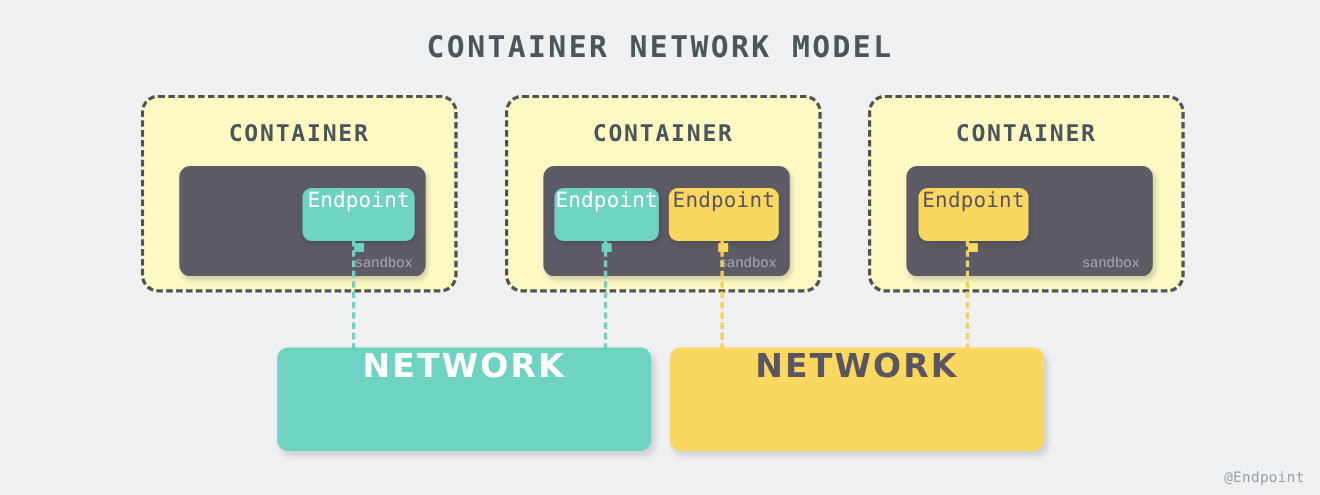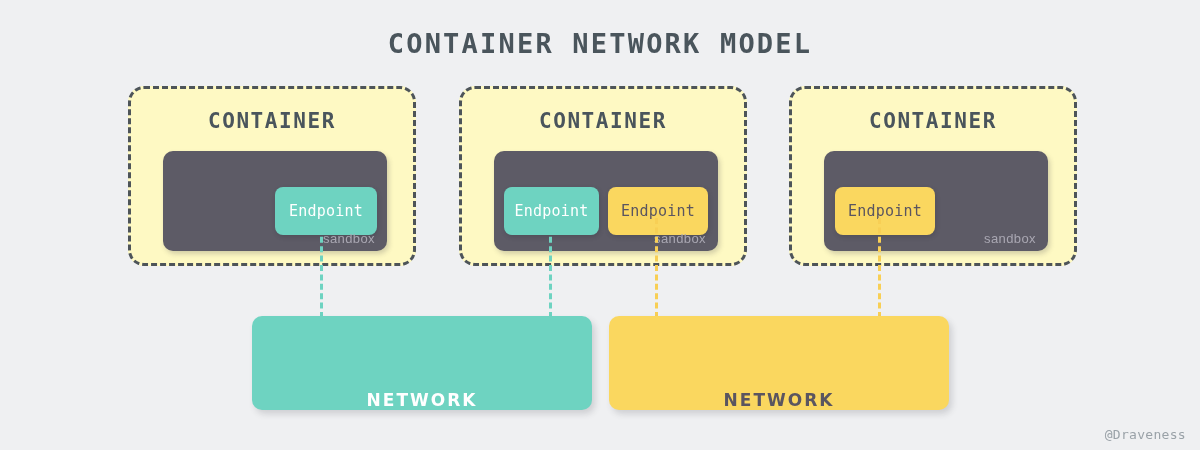--- a/index.html
+++ b/index.html
@@ -79,28 +79,27 @@
     font-size: 13px;
     color: #a9a7b2;
     letter-spacing: 0.4px;
     white-space: nowrap;
   }
 
   
   .endpoint {
     position: absolute;
     box-sizing: border-box;
-    top: 36px;
+    top: 20px;
     height: 48px;
     border-radius: 8px;
     display: flex;
-    align-items: center;
     justify-content: center;
     font-family: "DejaVu Sans Mono", monospace;
-    font-size: 15px;
+    font-size: 19px;
     letter-spacing: 0.2px;
     white-space: nowrap;
     box-shadow: 1px 2px 4px rgba(50,50,60,0.28);
   }
   .endpoint.teal {
     background: #6ed3c1;
     color: #ffffff;
   }
   .endpoint.yellow {
     background: #fad75f;
@@ -108,24 +107,24 @@
   }
 
   
   .network {
     position: absolute;
     box-sizing: border-box;
     top: 316px;
     height: 94px;
     border-radius: 10px;
     display: flex;
-    align-items: flex-end;
+    align-items: flex-start;
     justify-content: center;
     font-family: "DejaVu Sans", sans-serif;
-    font-size: 17px;
+    font-size: 30px;
     font-weight: bold;
     letter-spacing: 2px;
     white-space: nowrap;
     box-shadow: 3px 4px 6px rgba(60,60,70,0.18);
   }
   .network.teal {
     background: #6ed3c1;
     color: #ffffff;
   }
   .network.yellow {
@@ -215,15 +214,15 @@
   <div class="connector yellow" style="left:655px; top:218px; height:100px;"></div>
   <div class="connector yellow" style="left:878px; top:218px; height:100px;"></div>
 
   <div class="network teal" style="left:252px; width:340px;">
     <span>NETWORK</span>
   </div>
   <div class="network yellow" style="left:609px; width:340px;">
     <span>NETWORK</span>
   </div>
 
-  <div class="watermark">@Draveness</div>
+  <div class="watermark">@Endpoint</div>
 
 </div>
 
 </body></html>

